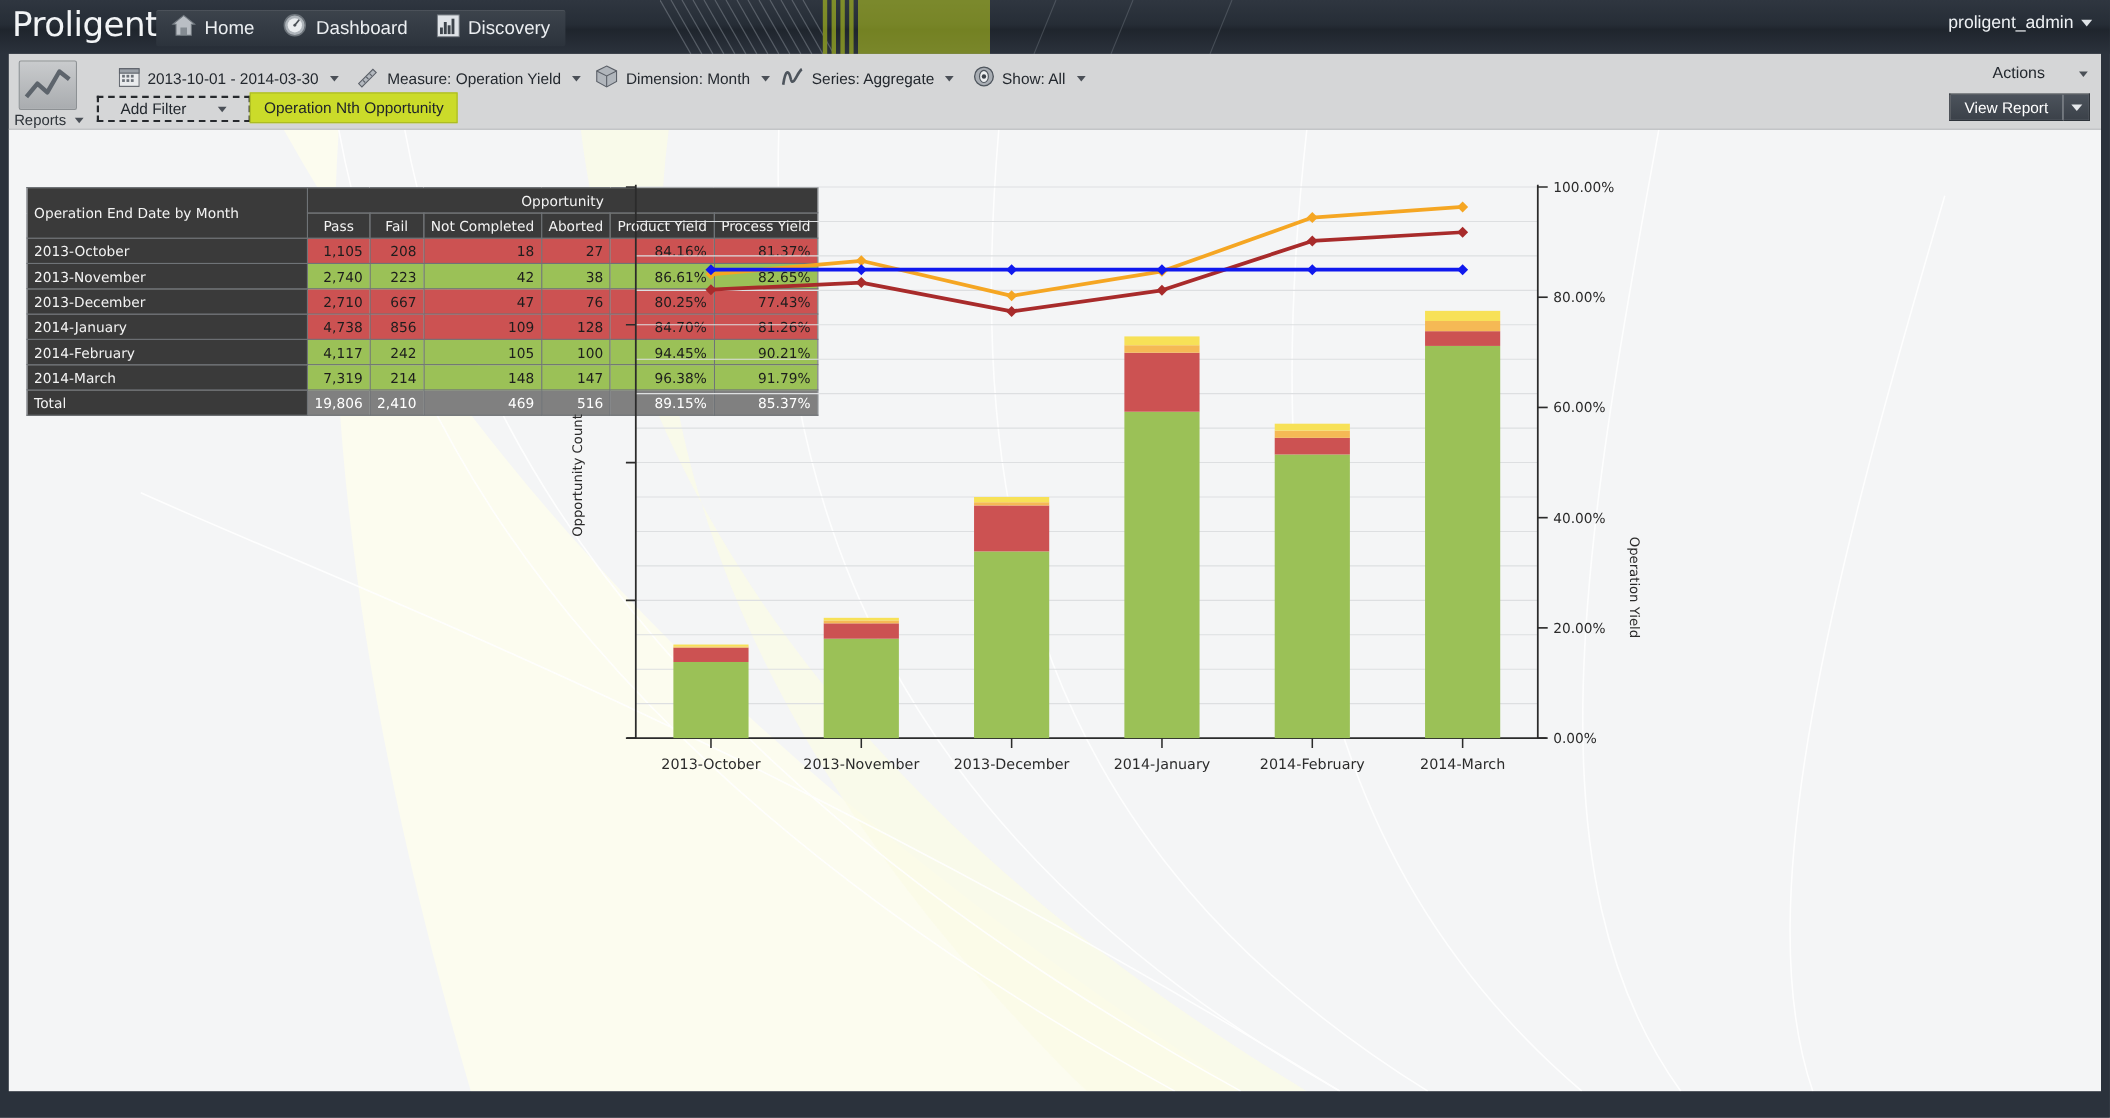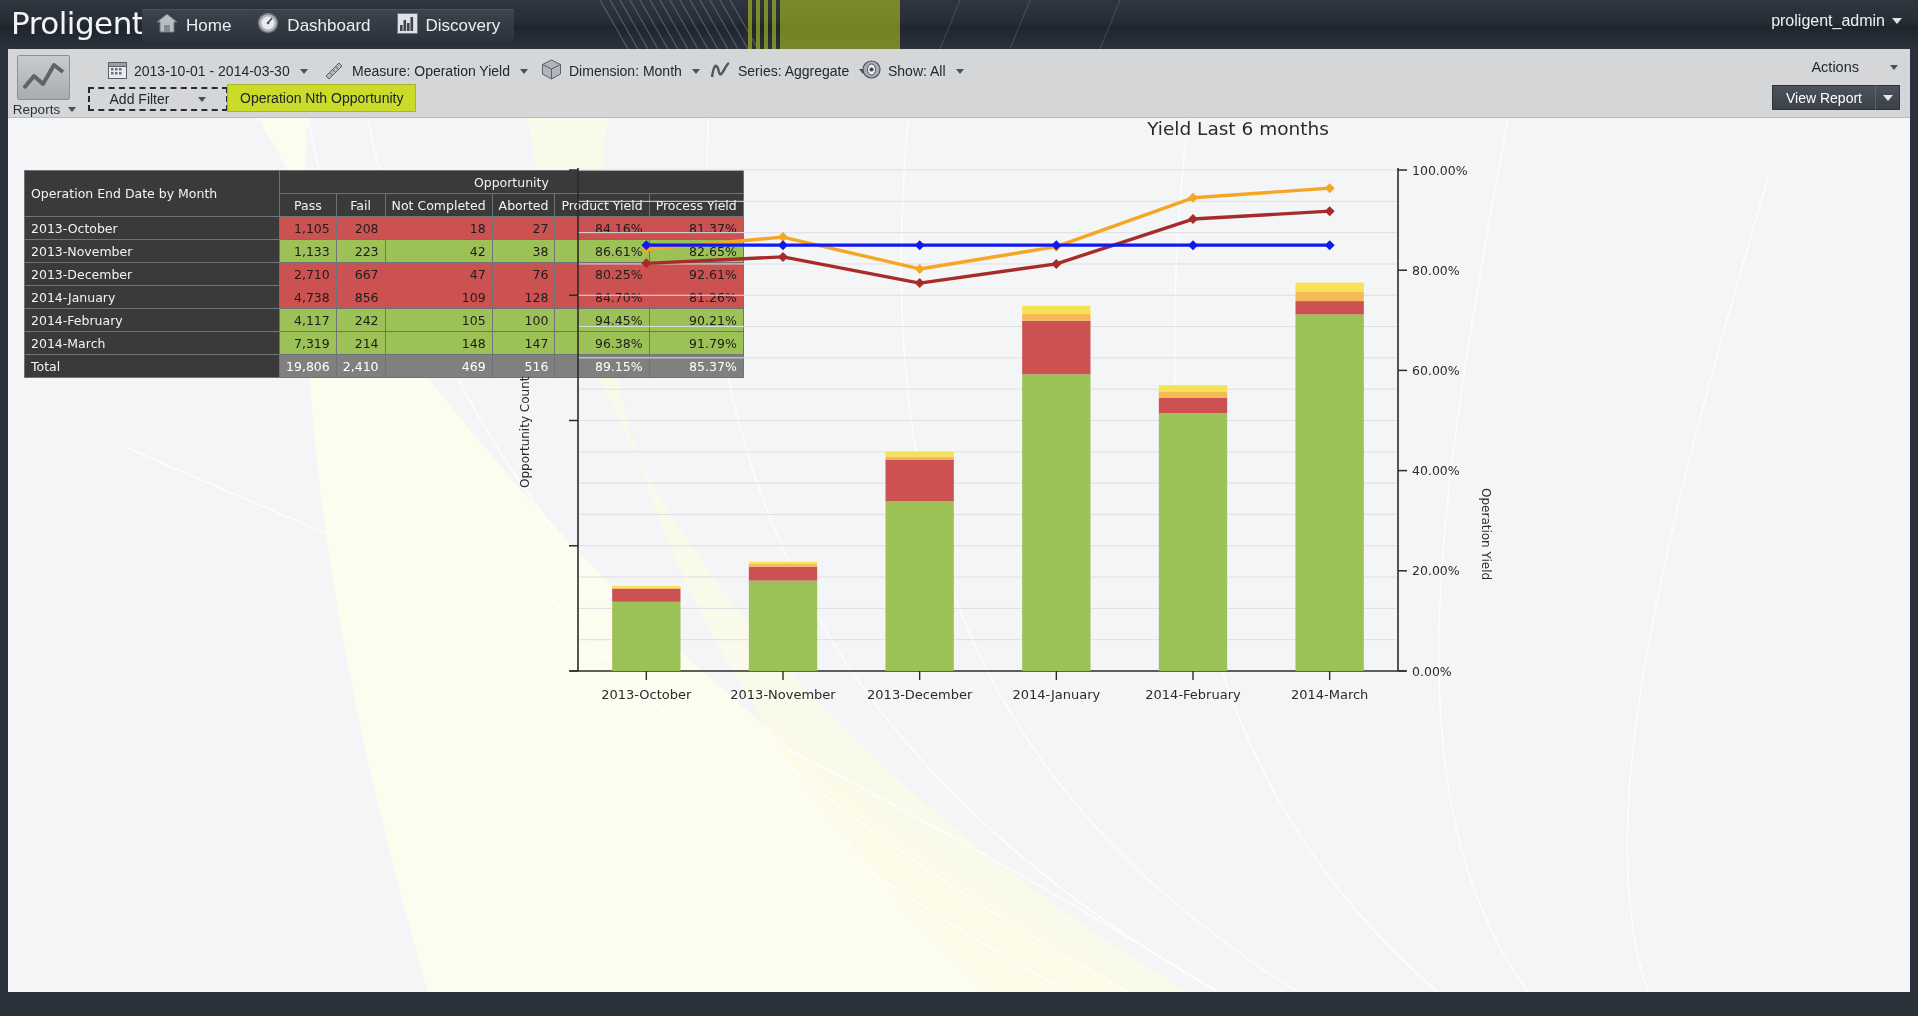--- a/index.html
+++ b/index.html
@@ -292,21 +292,21 @@
   <div class="tb-item" style="left:702px;justify-content:flex-end;">
     <span>
       <svg width="21" height="18" viewBox="0 0 21 18">
           <path d="M2 16 C4 2, 7 2, 9 11 C11 19, 15 4, 19 2" fill="none" stroke="#4e555d" stroke-width="2.4"></path>
         </svg>
     </span>
     <span class="lbl">Series: Aggregate</span>
     <span class="tbcaret"></span>
   </div>
 
-  <div class="tb-item" style="left:854px;">
+  <div class="tb-item" style="left:877px;">
     <span>
       <svg width="19" height="19" viewBox="0 0 19 19">
           <circle cx="9.5" cy="9.5" r="8.5" fill="#a9aeb4" stroke="#4e555d" stroke-width="1.2"></circle>
           <ellipse cx="9.5" cy="9.5" rx="4" ry="5.5" fill="#eceef0" stroke="#4e555d"></ellipse>
           <circle cx="9.5" cy="9.5" r="2" fill="#3b4149"></circle>
         </svg>
     </span>
     <span class="lbl">Show: All</span>
     <span class="tbcaret"></span>
   </div>
@@ -371,35 +371,35 @@
           <td class="rowlabel">2013-October</td>
           <td class="num red">1,105</td>
           <td class="num red">208</td>
           <td class="num red">18</td>
           <td class="num red">27</td>
           <td class="num red">84.16%</td>
           <td class="num red">81.37%</td>
         </tr>
         <tr>
           <td class="rowlabel">2013-November</td>
-          <td class="num green">1,133</td>
+          <td class="num green">2,740</td>
           <td class="num green">223</td>
           <td class="num green">42</td>
           <td class="num green">38</td>
           <td class="num green">86.61%</td>
           <td class="num green">82.65%</td>
         </tr>
         <tr>
           <td class="rowlabel">2013-December</td>
           <td class="num red">2,710</td>
           <td class="num red">667</td>
           <td class="num red">47</td>
           <td class="num red">76</td>
           <td class="num red">80.25%</td>
-          <td class="num red">92.61%</td>
+          <td class="num red">77.43%</td>
         </tr>
         <tr>
           <td class="rowlabel">2014-January</td>
           <td class="num red">4,738</td>
           <td class="num red">856</td>
           <td class="num red">109</td>
           <td class="num red">128</td>
           <td class="num red">84.70%</td>
           <td class="num red">81.26%</td>
         </tr>
@@ -427,21 +427,20 @@
           <td class="num totalcell">2,410</td>
           <td class="num totalcell">469</td>
           <td class="num totalcell">516</td>
           <td class="num totalcell">89.15%</td>
           <td class="num totalcell">85.37%</td>
         </tr>
       </tbody>
   </table>
 
   <div id="chart">
-    <div id="chart-title">Yield Last 6 months</div>
     <svg id="plot" width="1340" height="740" viewBox="0 0 1340 740">
         <line x1="10" x2="830" y1="521.6875" y2="521.6875" stroke="#dddfe1" stroke-width="1"></line>
         <line x1="10" x2="830" y1="490.375" y2="490.375" stroke="#dddfe1" stroke-width="1"></line>
         <line x1="10" x2="830" y1="459.0625" y2="459.0625" stroke="#dddfe1" stroke-width="1"></line>
         <line x1="10" x2="830" y1="427.75" y2="427.75" stroke="#dddfe1" stroke-width="1"></line>
         <line x1="10" x2="830" y1="396.4375" y2="396.4375" stroke="#dddfe1" stroke-width="1"></line>
         <line x1="10" x2="830" y1="365.125" y2="365.125" stroke="#dddfe1" stroke-width="1"></line>
         <line x1="10" x2="830" y1="333.8125" y2="333.8125" stroke="#dddfe1" stroke-width="1"></line>
         <line x1="10" x2="830" y1="302.5" y2="302.5" stroke="#dddfe1" stroke-width="1"></line>
         <line x1="10" x2="830" y1="271.1875" y2="271.1875" stroke="#dddfe1" stroke-width="1"></line>

